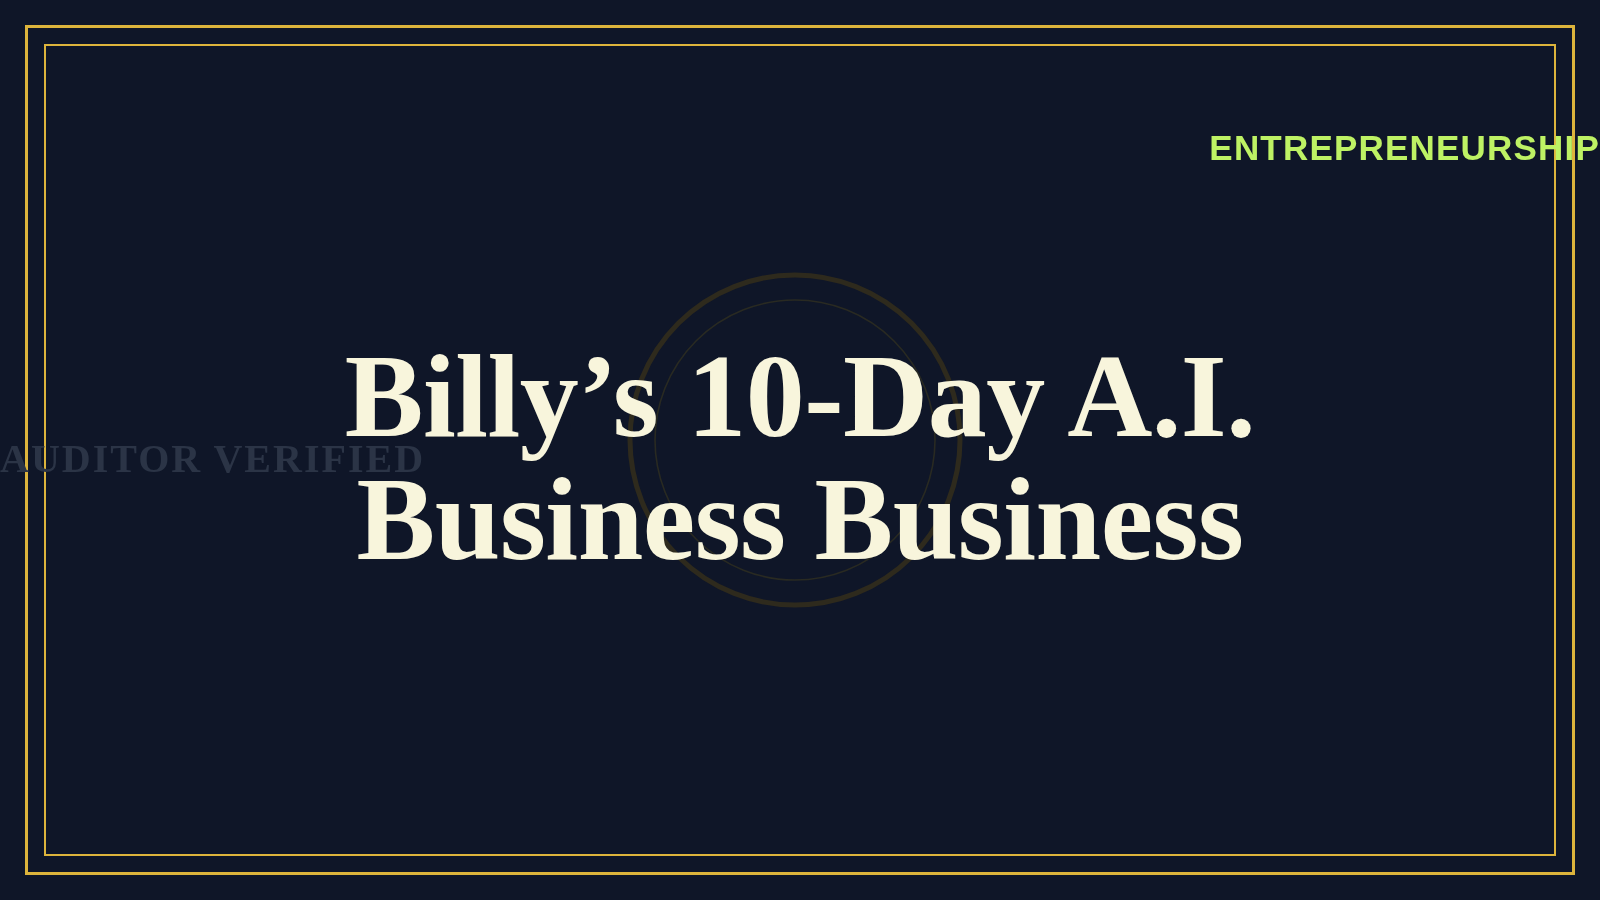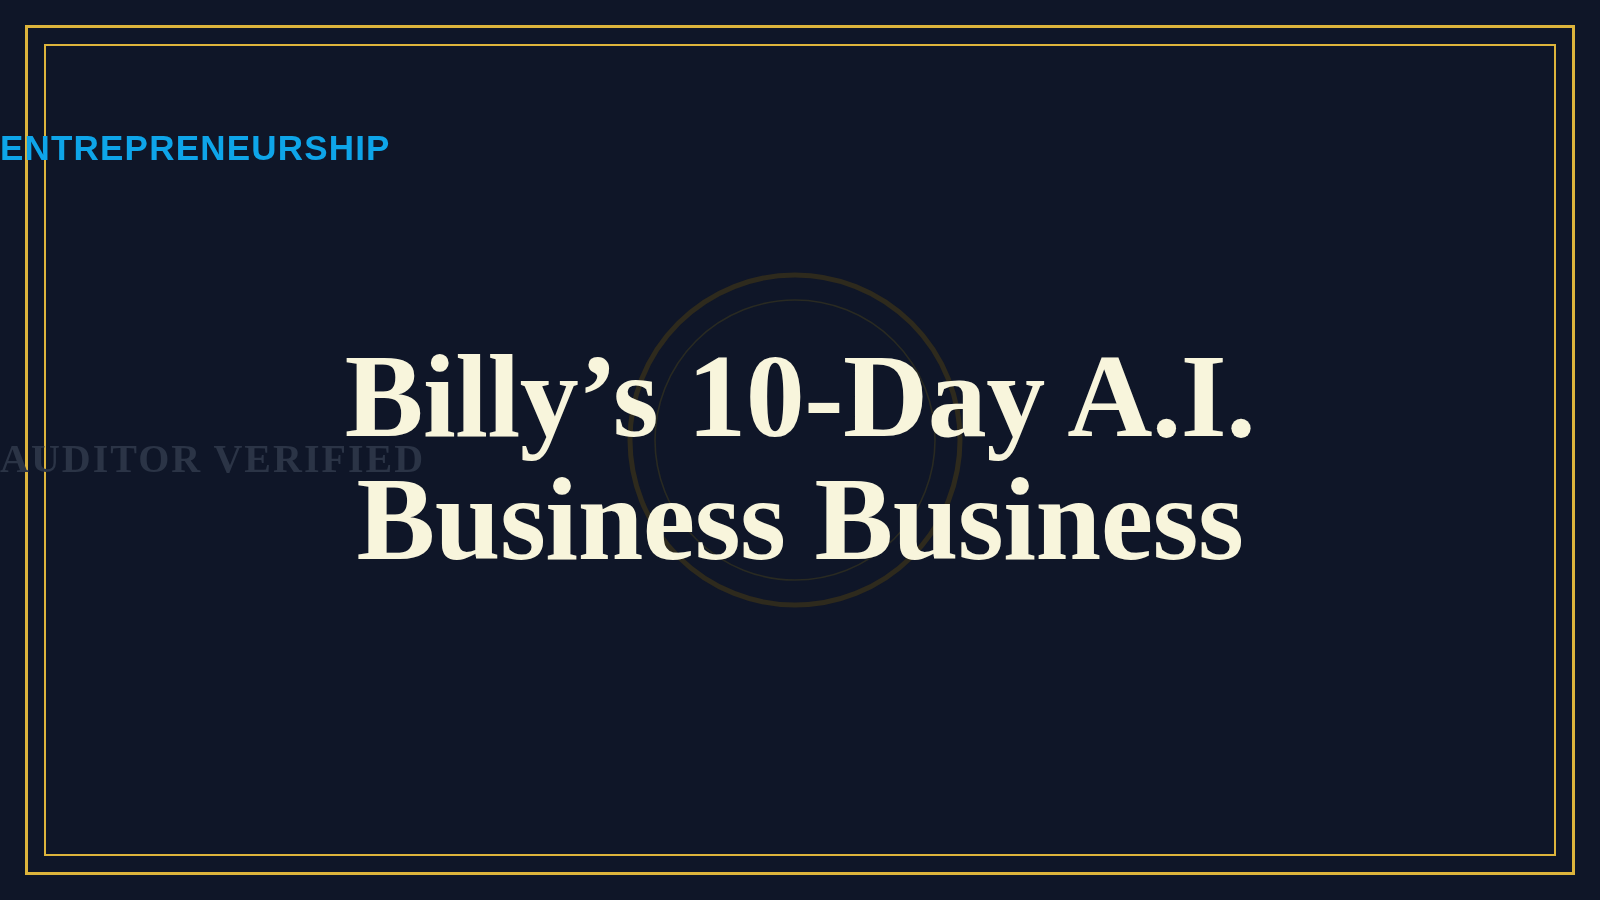--- a/index.html
+++ b/index.html
@@ -76,27 +76,27 @@
     top: 0;
     width: 1600px;
     height: 900px;
   }
 
   .kicker {
     position: absolute;
     left: 0;
     top: 148px;
     width: 1600px;
-    text-align: left;
+    text-align: right;
     transform: translateY(-50%);
     font-family: "Liberation Sans", sans-serif;
     font-size: 35px;
     font-weight: 700;
     letter-spacing: 1.2px;
-    color: #0ea5e9;
+    color: #bef264;
     white-space: nowrap;
   }
 
   .title-block {
     position: absolute;
     left: 0;
     top: 335px;
     width: 1600px;
     text-align: center;
   }

